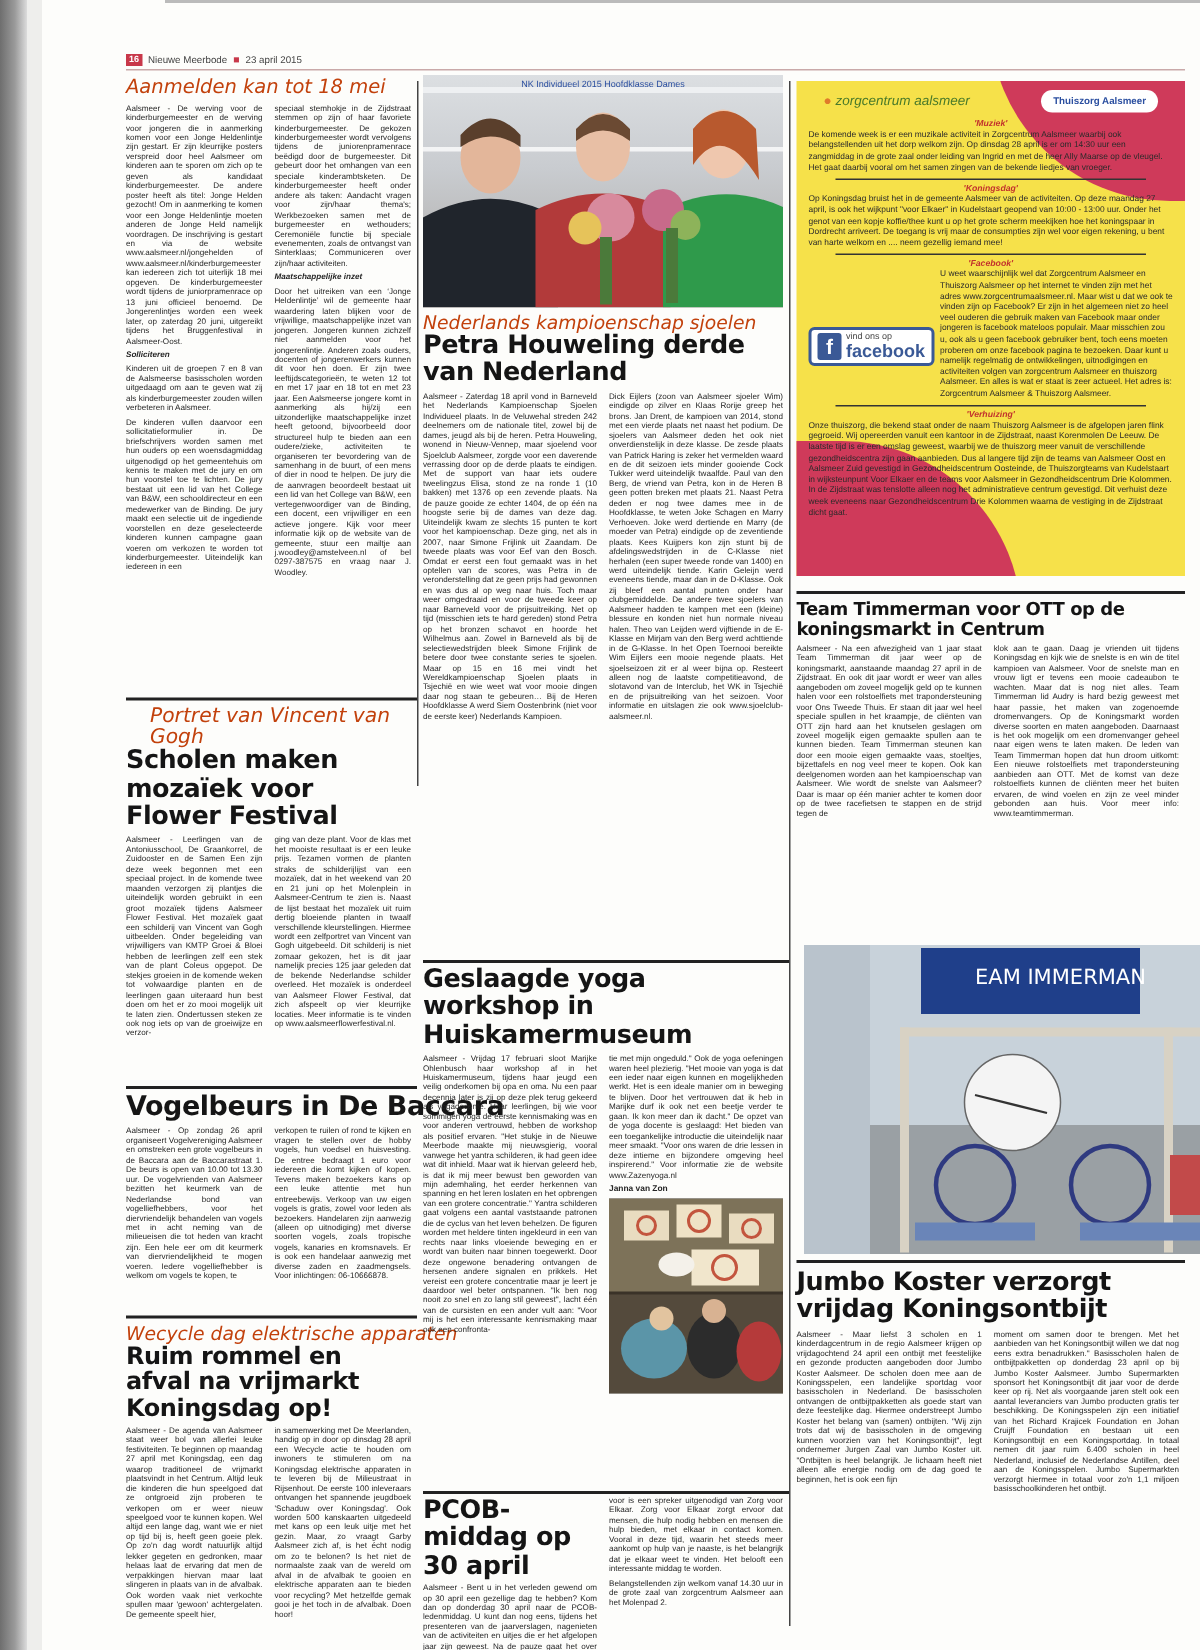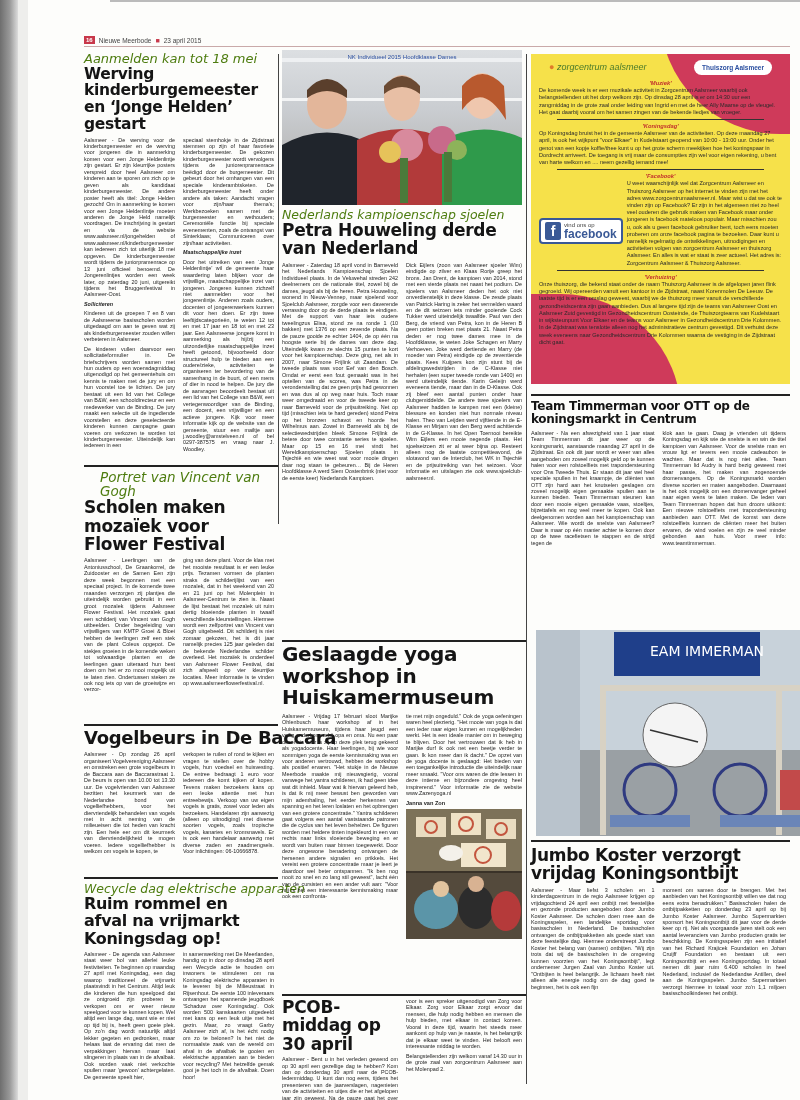--- a/index.html
+++ b/index.html
@@ -7,21 +7,21 @@
   .scan-edge{position:absolute;left:0;top:0;width:18px;height:1100px;background:linear-gradient(90deg,#6e6e6e 0,#9a9a9a 55%,#dcdcdc 100%);}
   .scan-edge2{position:absolute;left:18px;top:0;width:10px;height:1100px;background:#eeeeec;}
   .top-strip{position:absolute;left:110px;top:0;width:690px;height:2px;background:#bbb;}
   .page{position:absolute;left:84px;top:34px;width:706px;height:1060px;}
   .header{position:absolute;left:0;top:0;width:706px;height:12px;border-bottom:1px solid #c9a9a9;display:flex;align-items:center;gap:4px;font-size:6.5px;}
   .pnum{background:#c8384a;color:#fff;font-weight:bold;font-size:6px;padding:1px 2px;}
   .hpaper{color:#444;}
   .hdot{color:#c8384a;font-size:7px;}
   .hdate{color:#444;}
   .art{position:absolute;}
-  .kicker{font-family:"DejaVu Sans",sans-serif;font-style:italic;font-weight:300;color:#4d7c0f;line-height:1.05;}
+  .kicker{font-family:"DejaVu Sans",sans-serif;font-style:italic;font-weight:300;color:#c2410c;line-height:1.05;}
   .title{font-family:"DejaVu Sans",sans-serif;font-weight:bold;color:#151515;line-height:1.08;letter-spacing:-0.3px;}
   .cols{display:flex;gap:8px;margin-top:4px;}
   .col{flex:1;font-size:5.4px;line-height:6.45px;text-align:justify;color:#252525;}
   .col p{margin:0 0 3px 0;}
   .sub{font-weight:bold;font-style:italic;margin-top:3px;}
   .rule{position:absolute;background:#222;height:2px;}
   .vrule{position:absolute;background:#444;width:1px;}
   .photo{position:absolute;overflow:hidden;}
   .caption-overlay{position:absolute;top:4px;left:0;right:0;text-align:center;font-size:6px;color:#2b4fa0;}
   .box{position:absolute;overflow:hidden;background:#f6e14a;}
@@ -47,21 +47,20 @@
 
   <div class="header">
     <span class="pnum">16</span>
     <span class="hpaper">Nieuwe Meerbode</span>
     <span class="hdot">■</span>
     <span class="hdate">23 april 2015</span>
   </div>
 
   <div class="art" style="left:0;top:18px;width:190px;">
     <div class="kicker" style="font-size:13px;">Aanmelden kan tot 18 mei</div>
-    <div class="title" style="font-size:15.5px;">Werving kinderburgemeester en ‘Jonge Helden’ gestart</div>
     <div class="cols" style="width:190px;">
       <div class="col">
         <p>Aalsmeer - De werving voor de kinderburgemeester en de werving voor jongeren die in aanmerking komen voor een Jonge Heldenlintje zijn gestart. Er zijn kleurrijke posters verspreid door heel Aalsmeer om kinderen aan te sporen om zich op te geven als kandidaat kinderburgemeester. De andere poster heeft als titel: Jonge Helden gezocht! Om in aanmerking te komen voor een Jonge Heldenlintje moeten anderen de Jonge Held namelijk voordragen. De inschrijving is gestart en via de website www.aalsmeer.nl/jongehelden of www.aalsmeer.nl/kinderburgemeester kan iedereen zich tot uiterlijk 18 mei opgeven. De kinderburgemeester wordt tijdens de juniorpramenrace op 13 juni officieel benoemd. De Jongerenlintjes worden een week later, op zaterdag 20 juni, uitgereikt tijdens het Bruggenfestival in Aalsmeer-Oost.</p>
         <p class="sub">Solliciteren</p>
         <p>Kinderen uit de groepen 7 en 8 van de Aalsmeerse basisscholen worden uitgedaagd om aan te geven wat zij als kinderburgemeester zouden willen verbeteren in Aalsmeer.</p>
         <p>De kinderen vullen daarvoor een sollicitatieformulier in. De briefschrijvers worden samen met hun ouders op een woensdagmiddag uitgenodigd op het gemeentehuis om kennis te maken met de jury en om hun voorstel toe te lichten. De jury bestaat uit een lid van het College van B&amp;W, een schooldirecteur en een medewerker van de Binding. De jury maakt een selectie uit de ingediende voorstellen en deze geselecteerde kinderen kunnen campagne gaan voeren om verkozen te worden tot kinderburgemeester. Uiteindelijk kan iedereen in een</p>
       </div>
       <div class="col">
         <p>speciaal stemhokje in de Zijdstraat stemmen op zijn of haar favoriete kinderburgemeester. De gekozen kinderburgemeester wordt vervolgens tijdens de juniorenpramenrace beëdigd door de burgemeester. Dit gebeurt door het omhangen van een speciale kinderambtsketen. De kinderburgemeester heeft onder andere als taken: Aandacht vragen voor zijn/haar thema's; Werkbezoeken samen met de burgemeester en wethouders; Ceremoniële functie bij speciale evenementen, zoals de ontvangst van Sinterklaas; Communiceren over zijn/haar activiteiten.</p>
         <p class="sub">Maatschappelijke inzet</p>
@@ -177,21 +176,21 @@
           <p>Aalsmeer - De agenda van Aalsmeer staat weer bol van allerlei leuke festiviteiten. Te beginnen op maandag 27 april met Koningsdag, een dag waarop traditioneel de vrijmarkt plaatsvindt in het Centrum. Altijd leuk die kinderen die hun speelgoed dat ze ontgroeid zijn proberen te verkopen om er weer nieuw speelgoed voor te kunnen kopen. Wel altijd een lange dag, want wie er niet op tijd bij is, heeft geen goeie plek. Op zo'n dag wordt natuurlijk altijd lekker gegeten en gedronken, maar helaas laat de ervaring dat men de verpakkingen hiervan maar laat slingeren in plaats van in de afvalbak. Ook worden vaak niet verkochte spullen maar 'gewoon' achtergelaten. De gemeente speelt hier,</p>
         </div>
       <div class="col">
           <p>in samenwerking met De Meerlanden, handig op in door op dinsdag 28 april een Wecycle actie te houden om inwoners te stimuleren om na Koningsdag elektrische apparaten in te leveren bij de Milieustraat in Rijsenhout. De eerste 100 inleveraars ontvangen het spannende jeugdboek 'Schaduw over Koningsdag'. Ook worden 500 kanskaarten uitgedeeld met kans op een leuk uitje met het gezin. Maar, zo vraagt Garby Aalsmeer zich af, is het écht nodig om zo te belonen? Is het niet de normaalste zaak van de wereld om afval in de afvalbak te gooien en elektrische apparaten aan te bieden voor recycling? Met hetzelfde gemak gooi je het toch in de afvalbak. Doen hoor!</p>
         </div>
     </div>
   </div>
 
   <div class="rule" style="left:198px;top:606px;width:244px;"></div>
   <div class="art" style="left:198px;top:610px;width:240px;">
-    <div class="title" style="font-size:20px;">Geslaagde yoga workshop in Huiskamermuseum</div>
+    <div class="title" style="font-size:17px;">Geslaagde yoga workshop in Huiskamermuseum</div>
     <div class="cols" style="width:240px;">
       <div class="col">
           <p>Aalsmeer - Vrijdag 17 februari sloot Marijke Ohlenbusch haar workshop af in het Huiskamermuseum, tijdens haar jeugd een veilig onderkomen bij opa en oma. Nu een paar decennia later is zij op deze plek terug gekeerd als yogadocente. Haar leerlingen, bij wie voor sommigen yoga de eerste kennismaking was en voor anderen vertrouwd, hebben de workshop als positief ervaren. "Het stukje in de Nieuwe Meerbode maakte mij nieuwsgierig, vooral vanwege het yantra schilderen, ik had geen idee wat dit inhield. Maar wat ik hiervan geleerd heb, is dat ik mij meer bewust ben geworden van mijn ademhaling, het eerder herkennen van spanning en het leren loslaten en het opbrengen van een grotere concentratie." Yantra schilderen gaat volgens een aantal vaststaande patronen die de cyclus van het leven behelzen. De figuren worden met heldere tinten ingekleurd in een van rechts naar links vloeiende beweging en er wordt van buiten naar binnen toegewerkt. Door deze ongewone benadering ontvangen de hersenen andere signalen en prikkels. Het vereist een grotere concentratie maar je leert je daardoor wel beter ontspannen. "Ik ben nog nooit zo snel en zo lang stil geweest", lacht één van de cursisten en een ander vult aan: "Voor mij is het een interessante kennismaking maar ook een confronta-</p>
         </div>
       <div class="col">
         <p>tie met mijn ongeduld." Ook de yoga oefeningen waren heel plezierig. "Het mooie van yoga is dat een ieder naar eigen kunnen en mogelijkheden werkt. Het is een ideale manier om in beweging te blijven. Door het vertrouwen dat ik heb in Marijke durf ik ook net een beetje verder te gaan. Ik kon meer dan ik dacht." De opzet van de yoga docente is geslaagd: Het bieden van een toegankelijke introductie die uiteindelijk naar meer smaakt. "Voor ons waren de drie lessen in deze intieme en bijzondere omgeving heel inspirerend." Voor informatie zie de website www.Zazenyoga.nl</p>
         <p class="author">Janna van Zon</p>
         <div class="photo" style="position:relative;width:100%;height:130px;background:#3a3228;">
           <svg width="116" height="130" viewBox="0 0 116 130">
             <rect x="0" y="0" width="116" height="62" fill="#7d7259"></rect>

